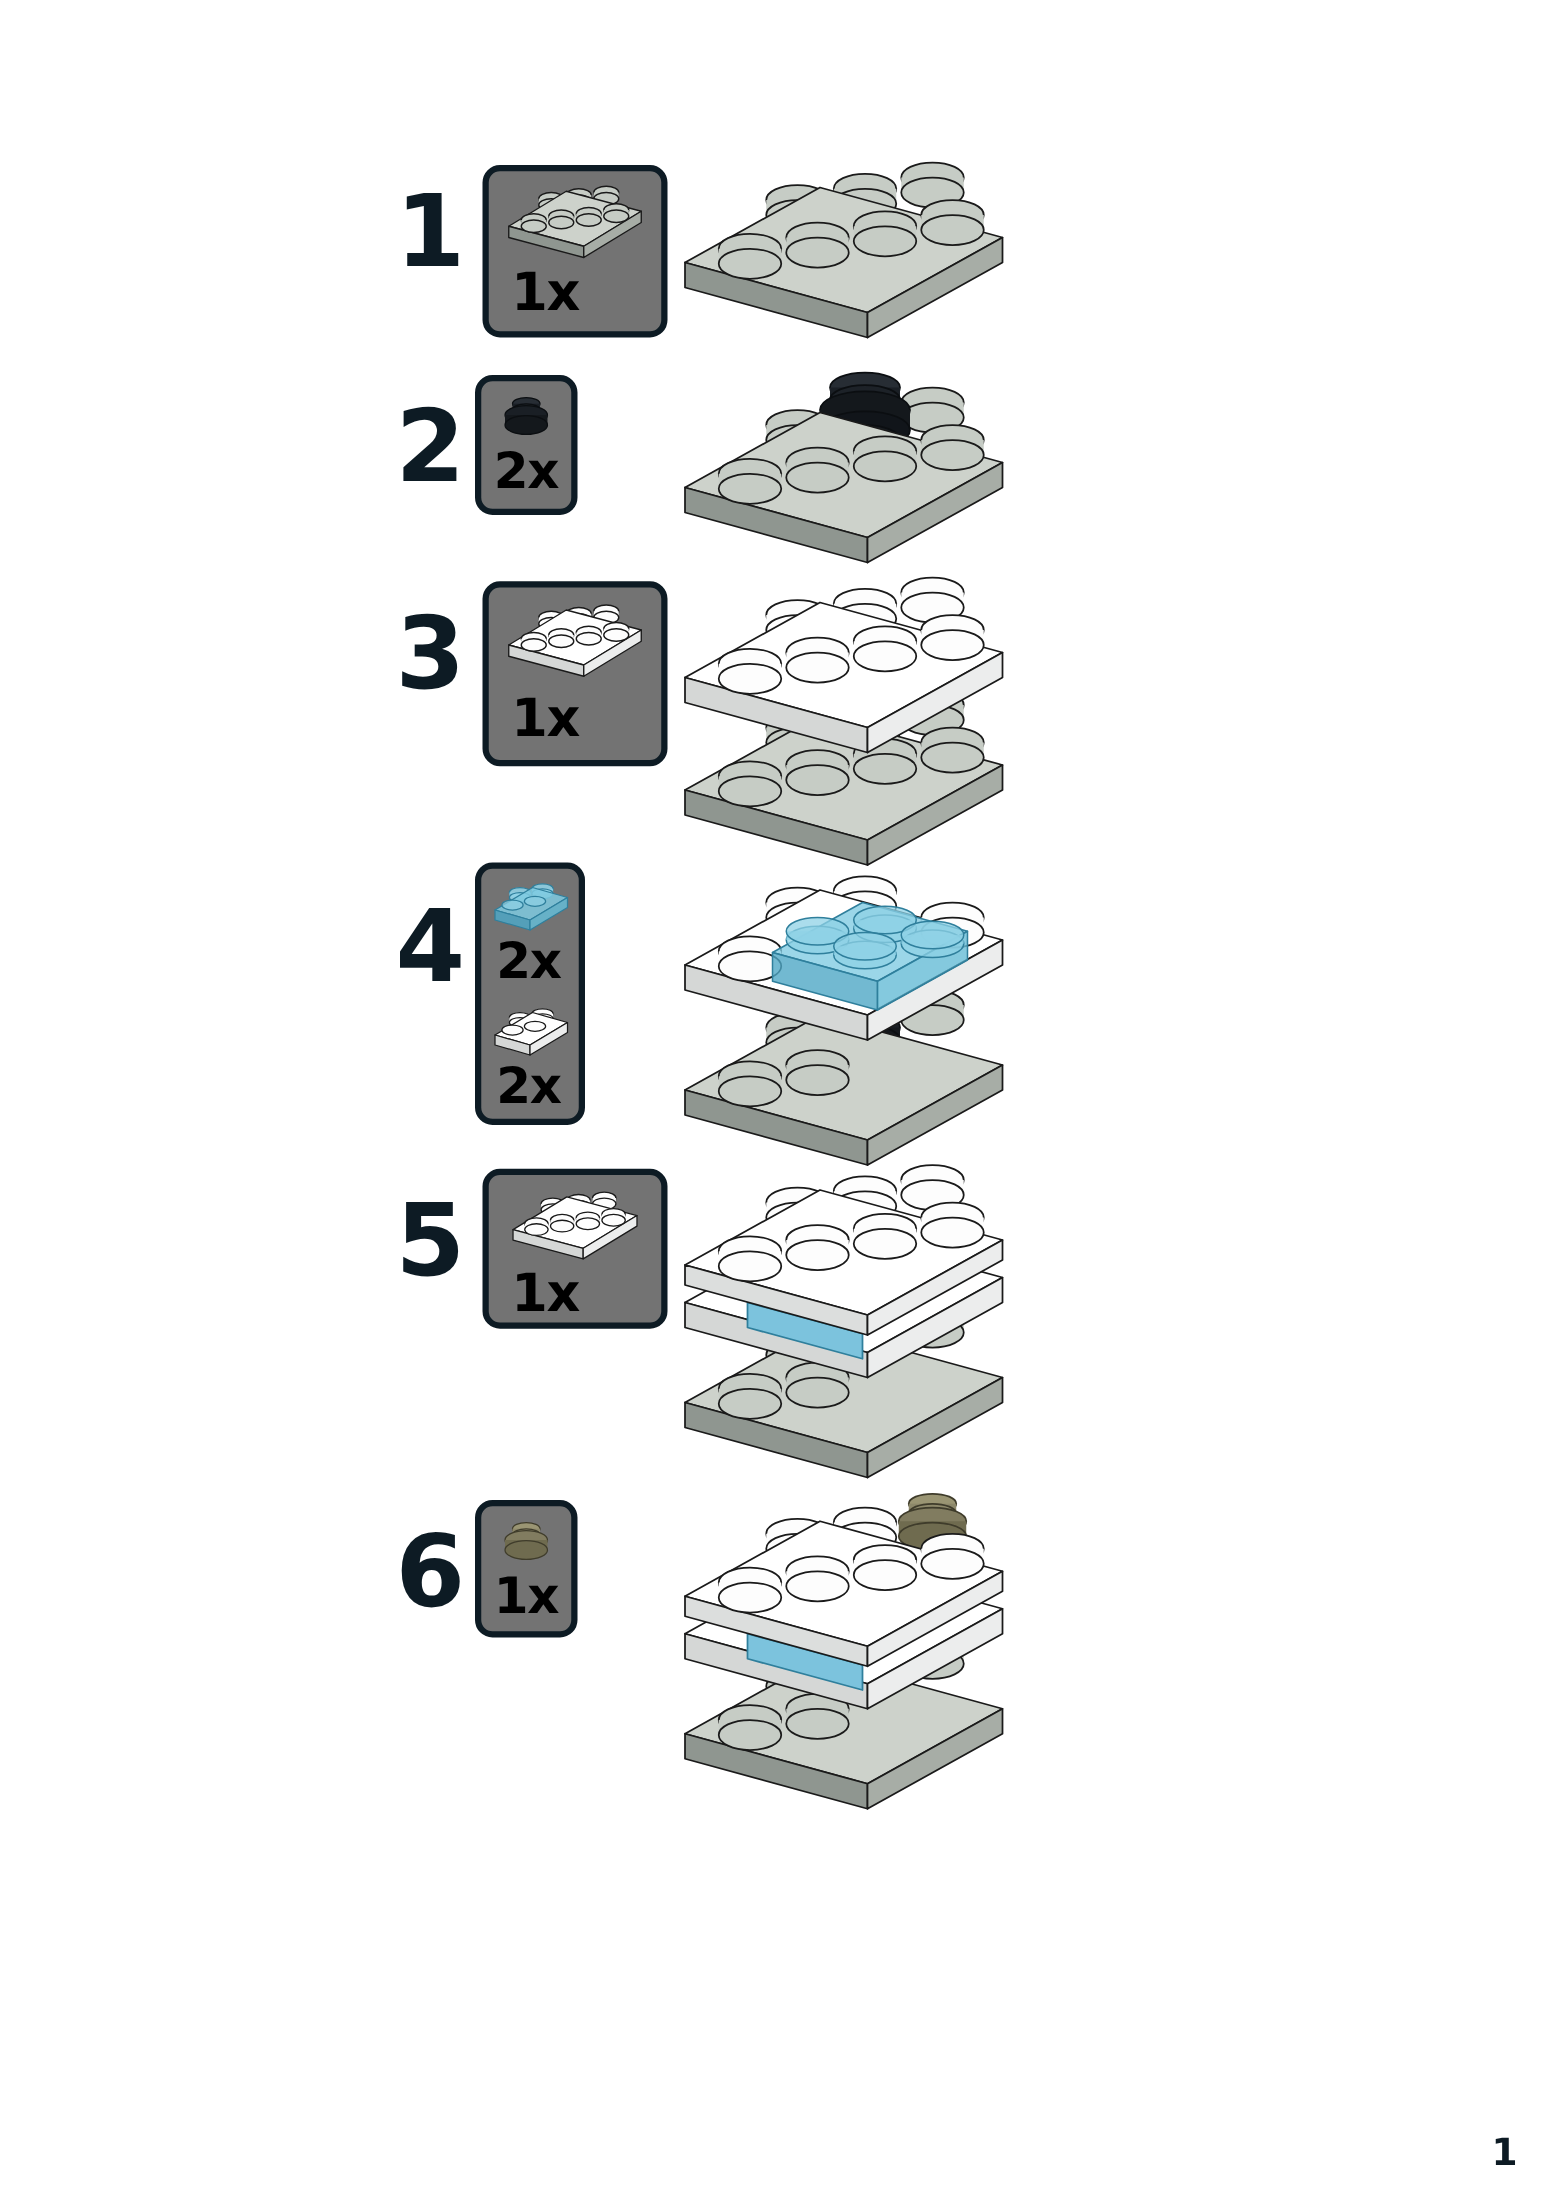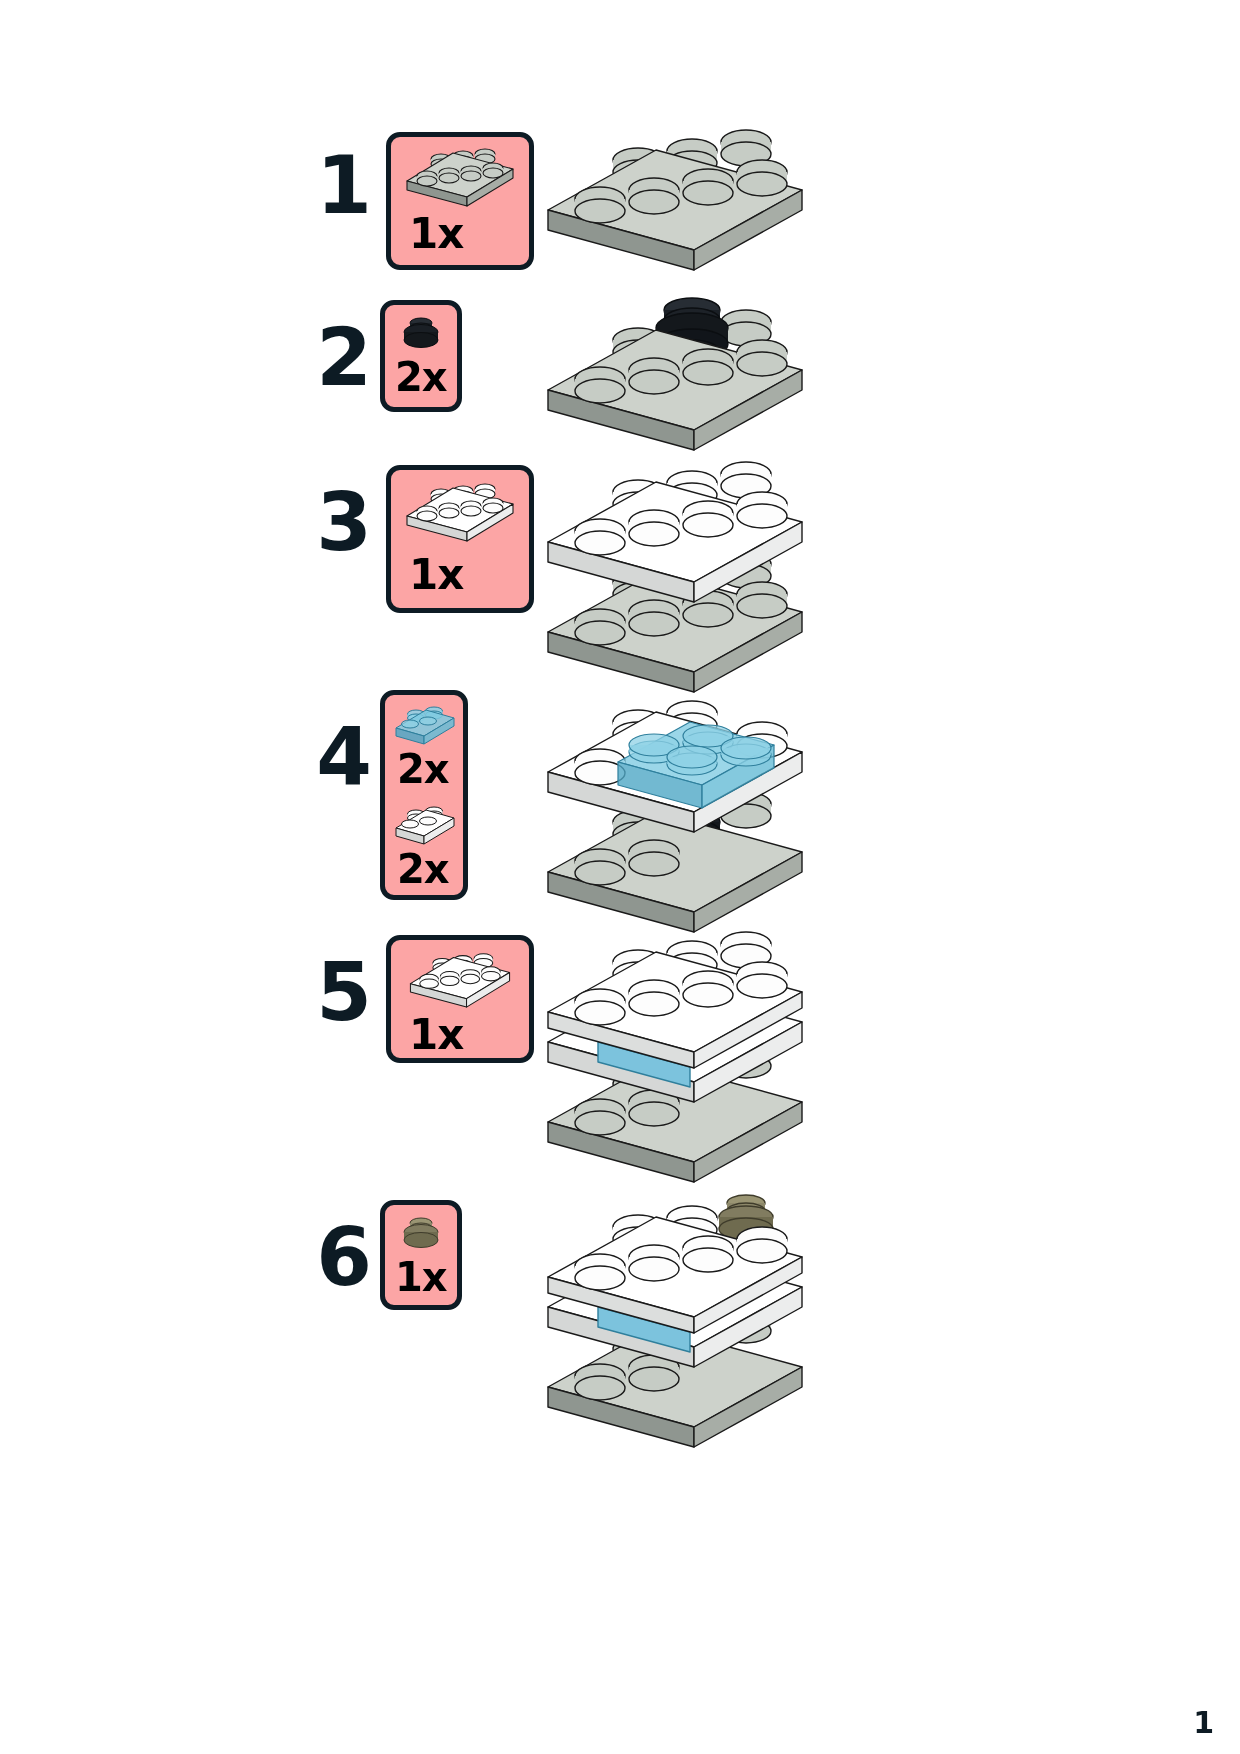--- a/index.html
+++ b/index.html
@@ -36,21 +36,21 @@
     color: #0d1b24;
     line-height: 1;
     letter-spacing: -2px;
     text-align: right;
   }
 
   
   .callout {
     border: 5px solid #0d1b24;
     border-radius: 14px;
-    background: #fca5a5;
+    background: #737373;
     box-sizing: border-box;
     display: flex;
     flex-direction: column;
     align-items: center;
     justify-content: flex-start;
   }
   .callout-part {
     display: flex;
     align-items: center;
     justify-content: center;

